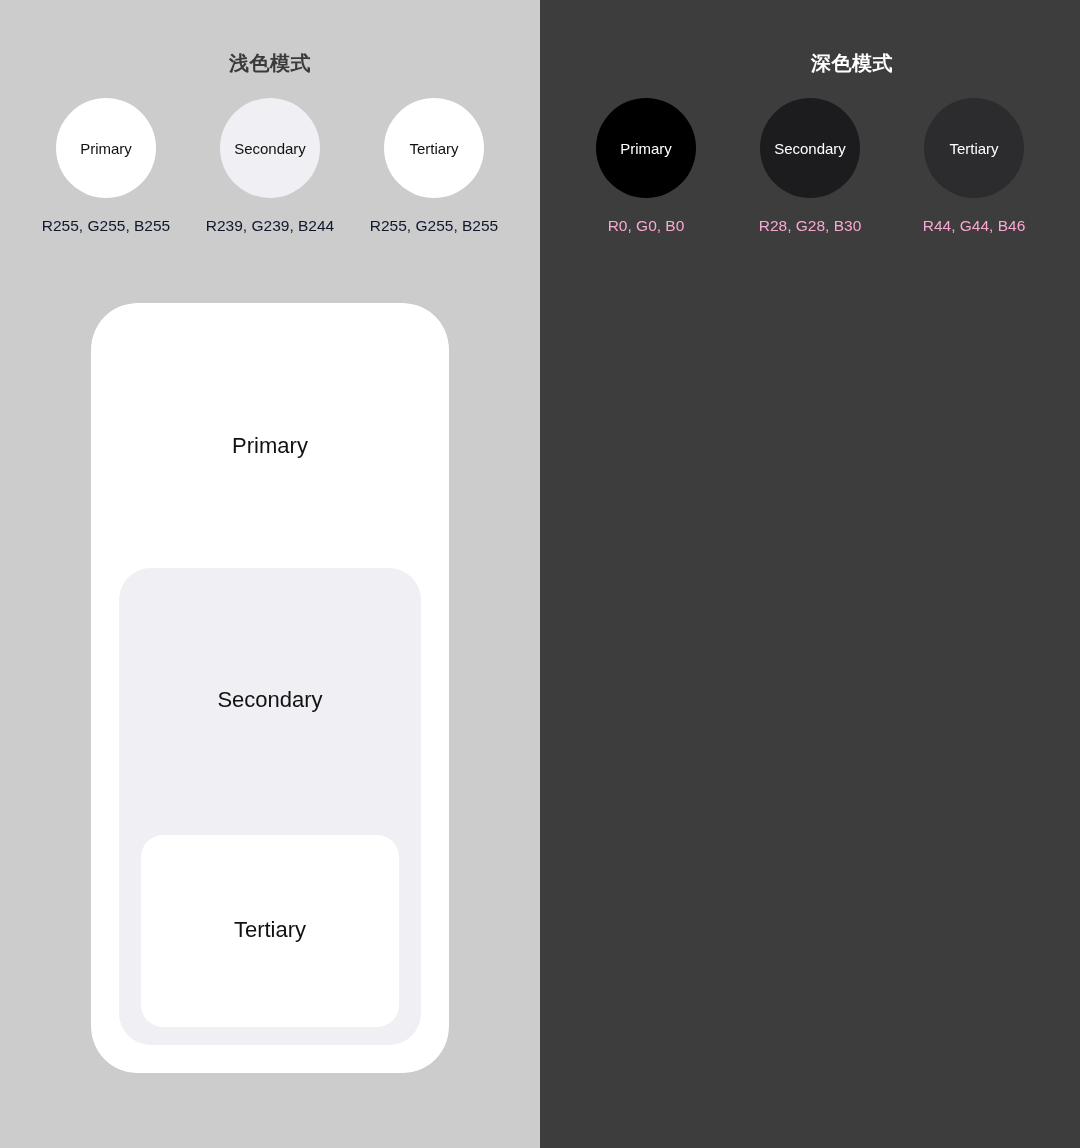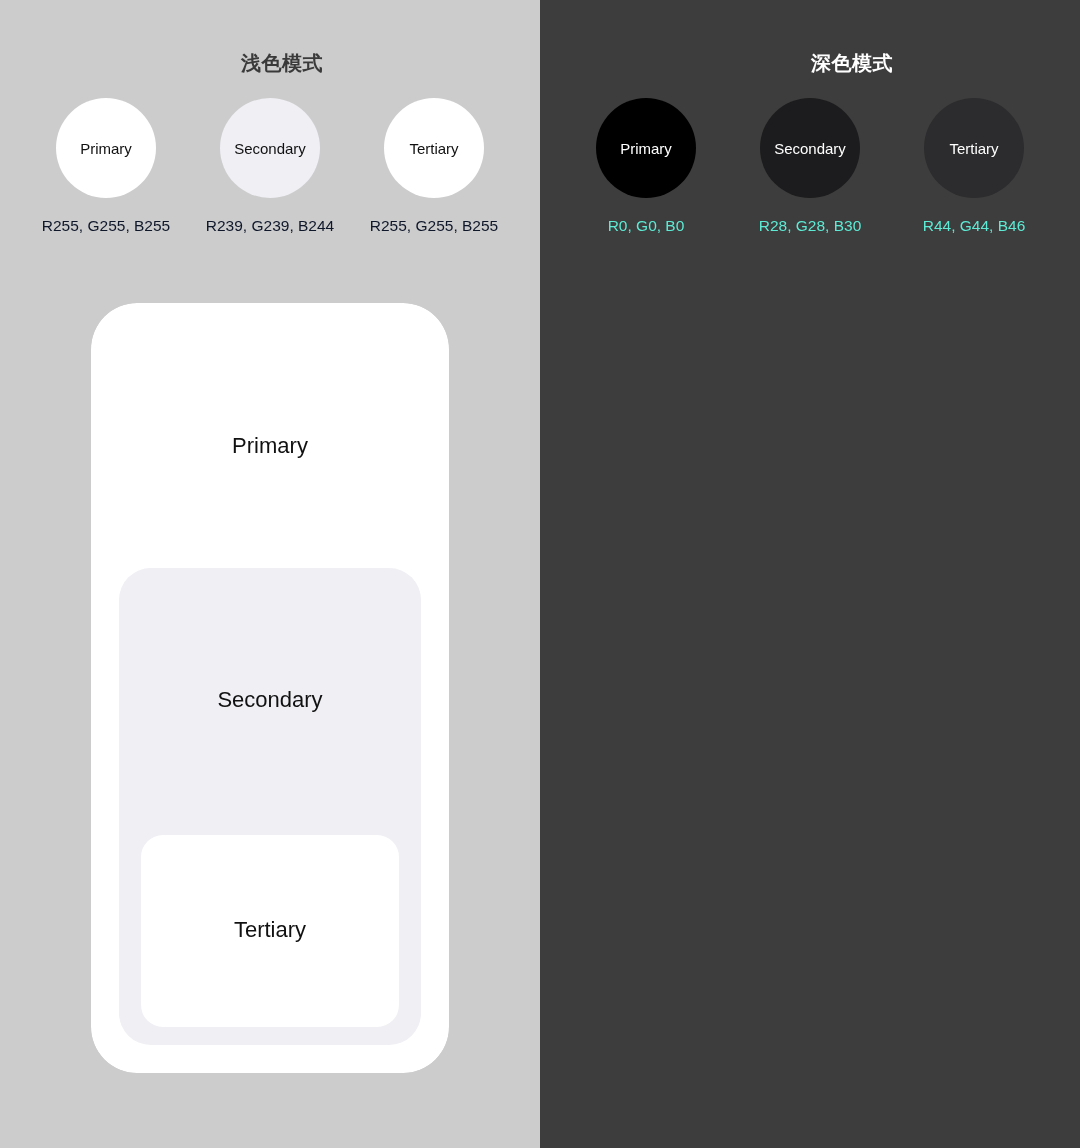--- a/index.html
+++ b/index.html
@@ -34,21 +34,21 @@
     position: absolute;
     top: 36px;
     left: 0;
     width: 100%;
     text-align: center;
     font-size: 20px;
     font-weight: bold;
     letter-spacing: 0.5px;
     line-height: 28px;
   }
-  .light .panel-title { color: #3a3a3a; padding-left: 12px; }
+  .light .panel-title { color: #3a3a3a; }
   .dark  .panel-title { color: #ffffff; margin-left: 42px; }
 
   
   .swatch-row {
     position: absolute;
     top: 98px;
     left: 0;
     width: 540px;
     display: flex;
     justify-content: center;
@@ -70,21 +70,21 @@
     font-size: 15px;
     line-height: 1;
   }
   .swatch-rgb {
     margin-top: 18px;
     font-size: 15.5px;
     white-space: nowrap;
     line-height: 20px;
   }
   .light .swatch-rgb { color: #0f172a; }
-  .dark  .swatch-rgb { color: #5eead4; }
+  .dark  .swatch-rgb { color: #f9a8d4; }
 
   
   .phone {
     position: absolute;
     left: 91px;
     top: 303px;
     width: 358px;
     height: 770px;
     border-radius: 46px;
     overflow: hidden;

